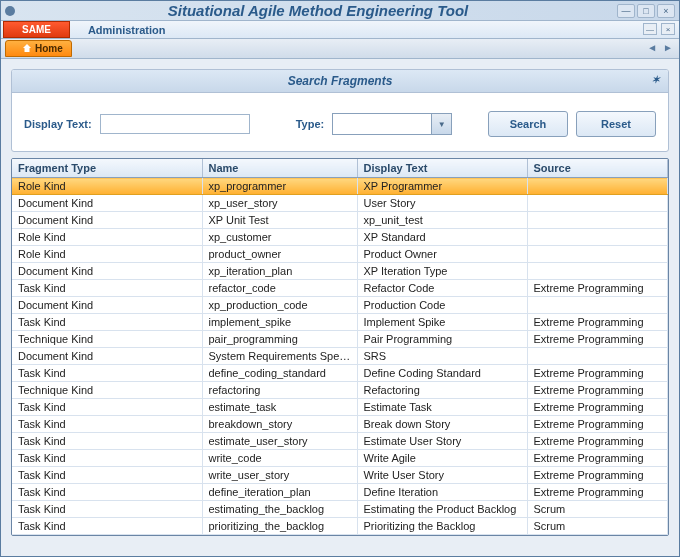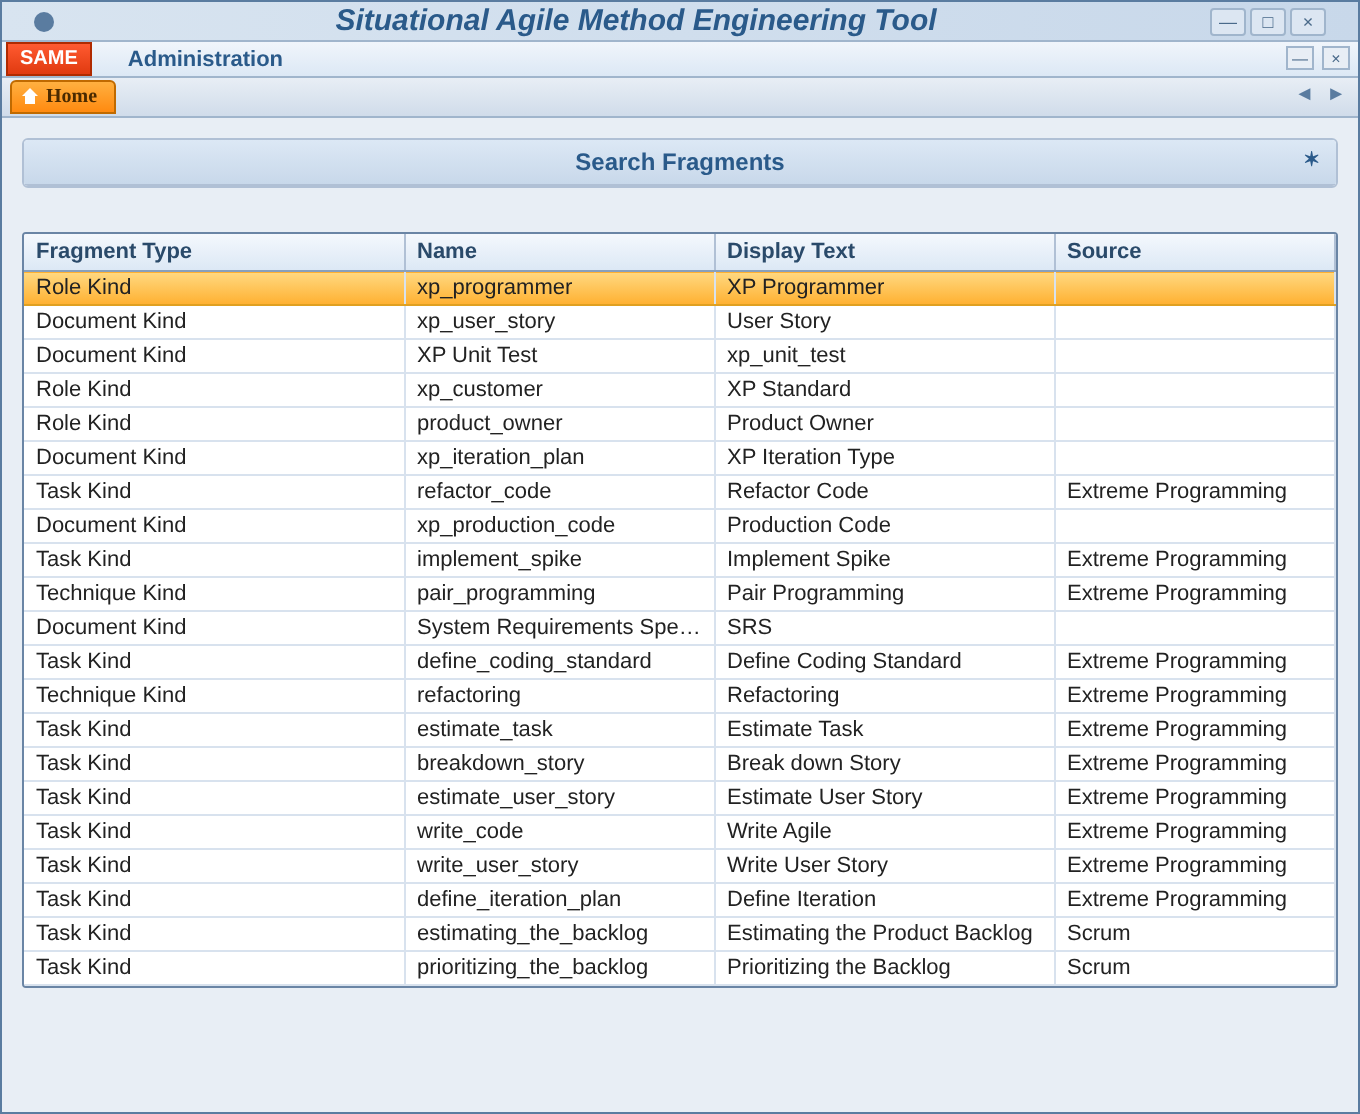--- a/index.html
+++ b/index.html
@@ -11,21 +11,21 @@
     height: 557px;
     overflow: hidden;
     position: relative;
     border: 1px solid #5a7ca0;
   }
   .title-bar {
     height: 20px;
     background: linear-gradient(to right, #d8e4f0, #c8d8ea);
     display: flex;
     align-items: center;
-    padding: 0 16px;
+    padding: 0 4px;
     border-bottom: 1px solid #a0b5cc;
   }
   .title-dot {
     width: 10px; height: 10px; border-radius: 50%;
     background: #5a7ca0; margin-right: 4px;
   }
   .title-text {
     flex: 1;
     text-align: center;
     font-size: 15px;
@@ -51,21 +51,21 @@
     align-items: center;
     padding: 0 2px;
     border-bottom: 1px solid #a0b5cc;
     position: relative;
   }
   .same-badge {
     background: linear-gradient(#ff5a30,#e03a10);
     color: #fff;
     font-weight: bold;
     font-size: 10px;
-    padding: 2px 6px;
+    padding: 2px 18px;
     border: 1px solid #b02a00;
     margin-right: 8px;
     text-align: right;
   }
   .menu-item {
     color: #2a5a8a;
     font-weight: bold;
     font-size: 11px;
     padding: 0 10px;
     cursor: pointer;
@@ -92,24 +92,23 @@
     border-bottom: 1px solid #a0b5cc;
     position: relative;
   }
   .home-tab {
     background: linear-gradient(#ffb040, #ff8a10);
     border: 1px solid #c06a00;
     border-radius: 3px 3px 0 0;
     color: #4a2a00;
     font-weight: bold;
     font-size: 10px;
-    padding: 2px 8px 2px 4px;
+    padding: 2px 8px 2px 16px;
     display:flex; align-items:flex-start; gap:3px;
     cursor:pointer;
-    font-family:Liberation Serif, serif;
   }
   .home-icon {
     width:10px; height:10px; display:inline-block;
     background: #fff;
     clip-path: polygon(50% 10%, 90% 50%, 75% 50%, 75% 90%, 25% 90%, 25% 50%, 10% 50%);
   }
   .tab-right {
     position:absolute; right:6px; top:3px;
     display:flex; gap:6px;
   }
@@ -127,20 +126,21 @@
   }
   .search-header {
     background: linear-gradient(#dce8f5, #c8d8ea);
     border-bottom: 1px solid #b0c0d5;
     text-align: center;
     font-weight: bold;
     color: #2a5a8a;
     font-size: 12px;
     padding: 4px 13px;
     position:relative;
+    font-style:italic;
   }
   .collapse-icon {
     position:absolute; right:8px; top:4px;
     color:#2a5a8a; font-size:10px; cursor:pointer;
   }
   .search-form {
     padding: 18px 12px 14px 12px;
     display:flex; align-items:center; gap:8px;
   }
   .lbl { color:#2a5a8a; font-weight:bold; font-size:11px; }
@@ -166,21 +166,21 @@
     font-weight:bold;
     font-size:11px;
     padding: 6px 0;
     width: 80px;
     border-radius:3px;
     text-align:center;
     cursor:pointer;
   }
   .spacer-flex { flex:1; }
   .table-wrap {
-    margin-top: 22px;
+    margin-top: 6px;
     border: 1px solid #6a85a5;
     border-radius:2px;
     overflow:hidden;
     background:#fff;
   }
   table { width:100%; border-collapse:collapse; table-layout:fixed; }
   th {
     background: linear-gradient(#f4f8fd, #dce8f5);
     color:#2a4a6a;
     font-size:11px;
@@ -240,20 +240,33 @@
     <span class="tab-arrow">►</span>
   </div>
 </div>
 
 <div class="content-wrap">
 
   <div class="search-panel">
     <div class="search-header">
       <span>Search Fragments</span>
       <span class="collapse-icon">✶</span>
+    </div>
+    <div class="search-form">
+      <span class="lbl">Display Text:</span>
+      <input class="txt-input" type="text" value="" style="">
+      <span style="width:30px"></span>
+      <span class="lbl">Type:</span>
+      <div class="type-select">
+        <span class="type-select-text"></span>
+        <span class="type-select-btn">▼</span>
+      </div>
+      <span class="spacer-flex"></span>
+      <div class="btn">Search</div>
+      <div class="btn">Reset</div>
     </div>
   </div>
 
   <div class="table-wrap">
     <table>
       <colgroup>
           <col class="c1">
           <col class="c2">
           <col class="c3">
           <col class="c4">

